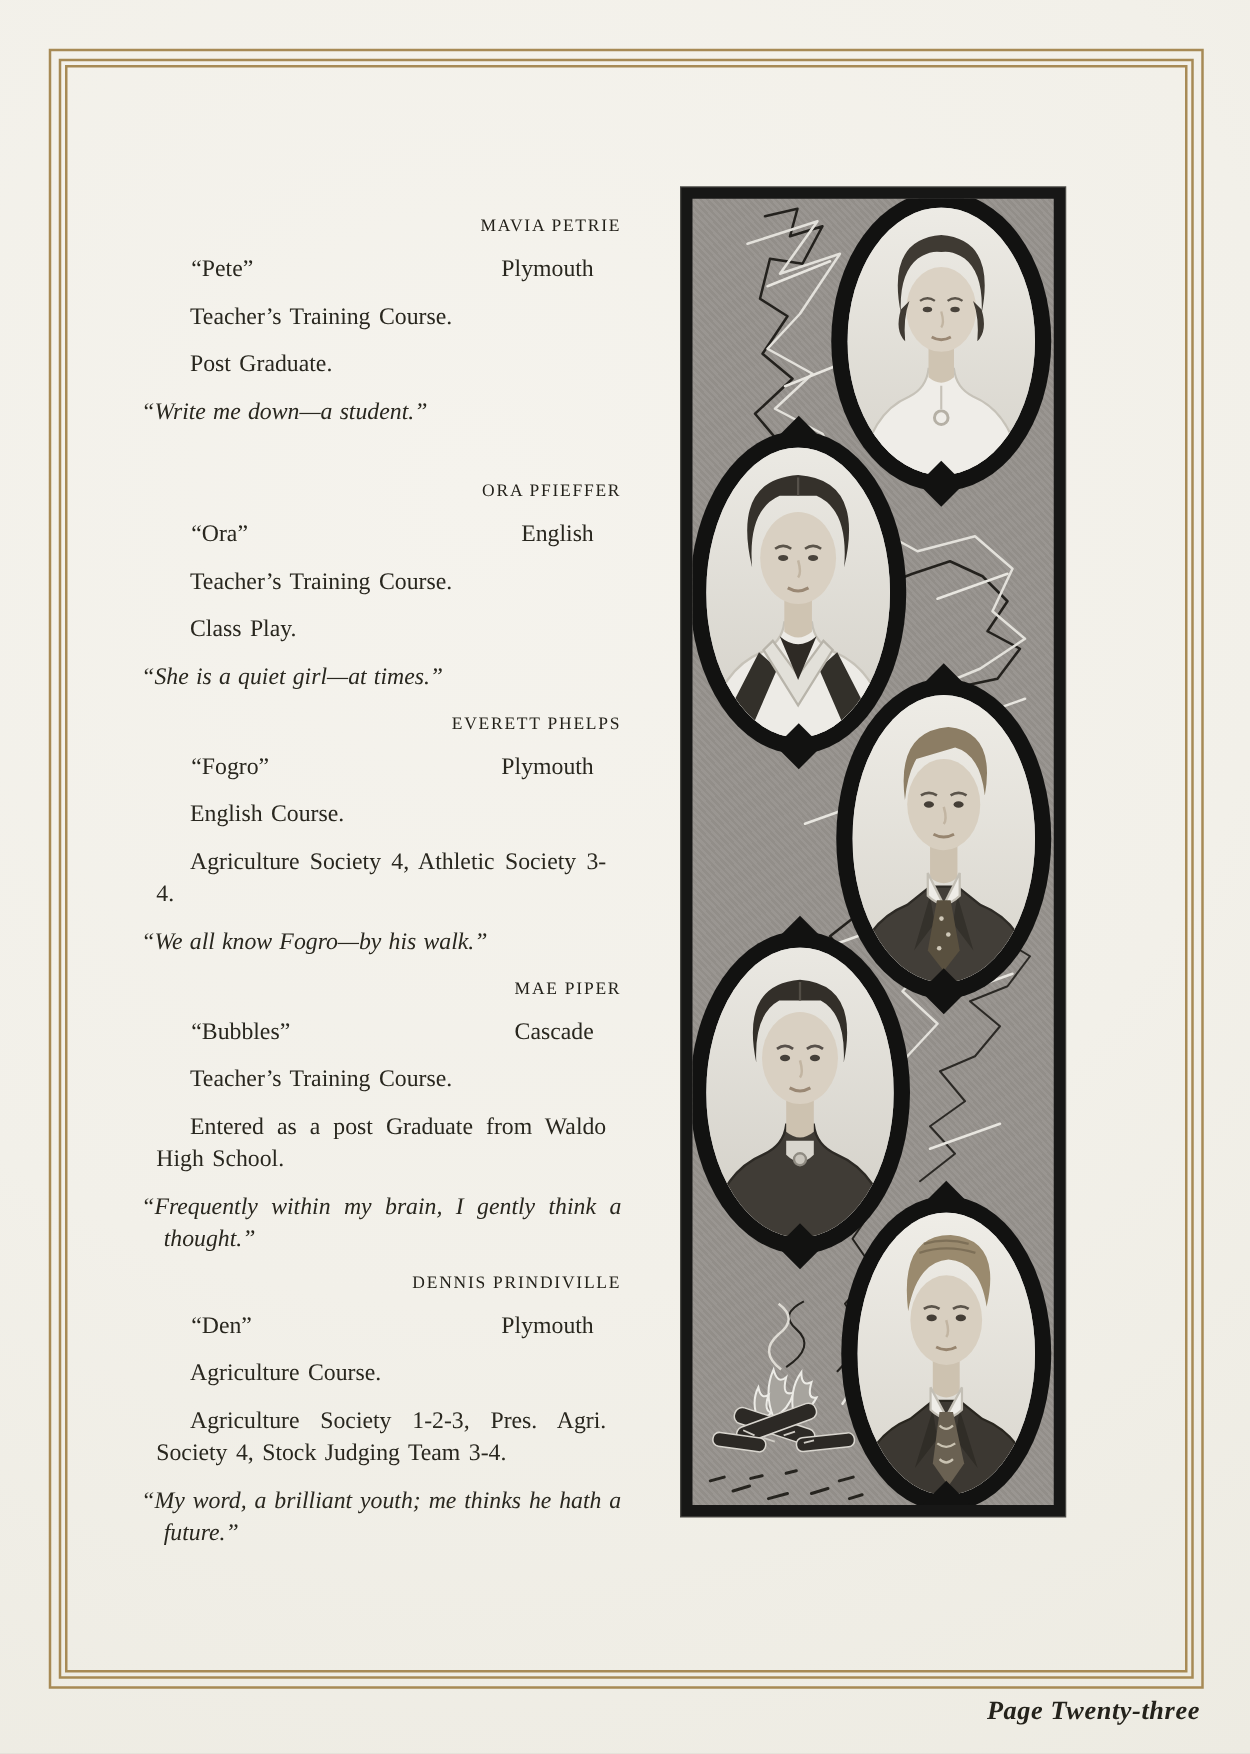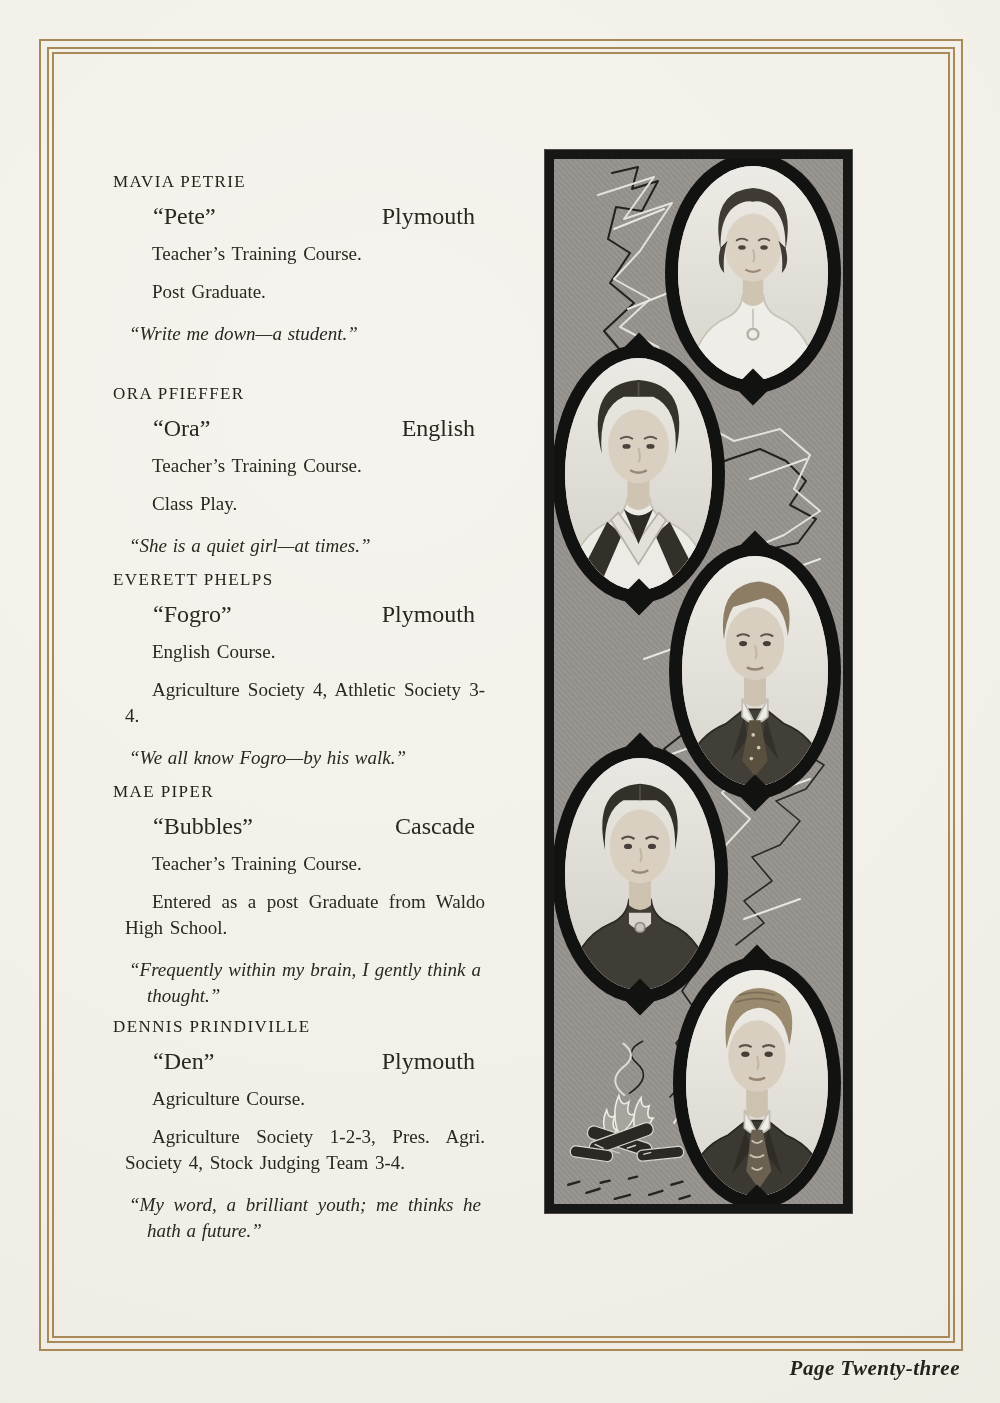--- a/index.html
+++ b/index.html
@@ -11,33 +11,33 @@
   }
   
   .frame { position:absolute; pointer-events:none; }
   .frame-a { inset:39px 37px 52px 39px; border:2px solid #a78a55; }
   .frame-b { inset:47px 45px 60px 47px; border:2px solid #a78a55; }
   .frame-c { inset:52px 50px 65px 52px; border:2px solid #a78a55; }
 
   
   .entry { position:absolute; left:113px; width:384px; }
   .entry h2 {
-    margin:0 0 9px 0; font-size:17px; line-height:24px; font-weight:normal;
-    text-align:left; letter-spacing:1.4px; color:#24221b;
+    margin:0 0 9px 0; font-size:14px; line-height:24px; font-weight:normal;
+    text-align:right; letter-spacing:1.4px; color:#24221b;
   }
   .nick-row {
     display:flex; justify-content:space-between;
-    font-size:24px; line-height:26px; padding:0 22px 0 40px;
+    font-size:19px; line-height:26px; padding:0 22px 0 40px;
   }
   .detail {
     margin:12px; font-size:19px; line-height:26px;
     text-indent:27px; text-align:justify; word-spacing:2px;
   }
   .quote {
-    margin:16px; font-size:19px; line-height:26px; font-style:italic;
+    margin:0; font-size:19px; line-height:26px; font-style:italic;
     padding-left:18px; text-indent:-18px; text-align:justify; word-spacing:1px;
   }
   .e1{top:170px} .e2{top:382px} .e3{top:568px} .e4{top:780px} .e5{top:1015px}
 
   
   .photo-panel {
     position:absolute; left:545px; top:150px; width:307px; height:1063px;
     background:#171716; padding:9px; box-sizing:border-box;
     box-shadow:0 0 0 1px #4a4945;
   }

